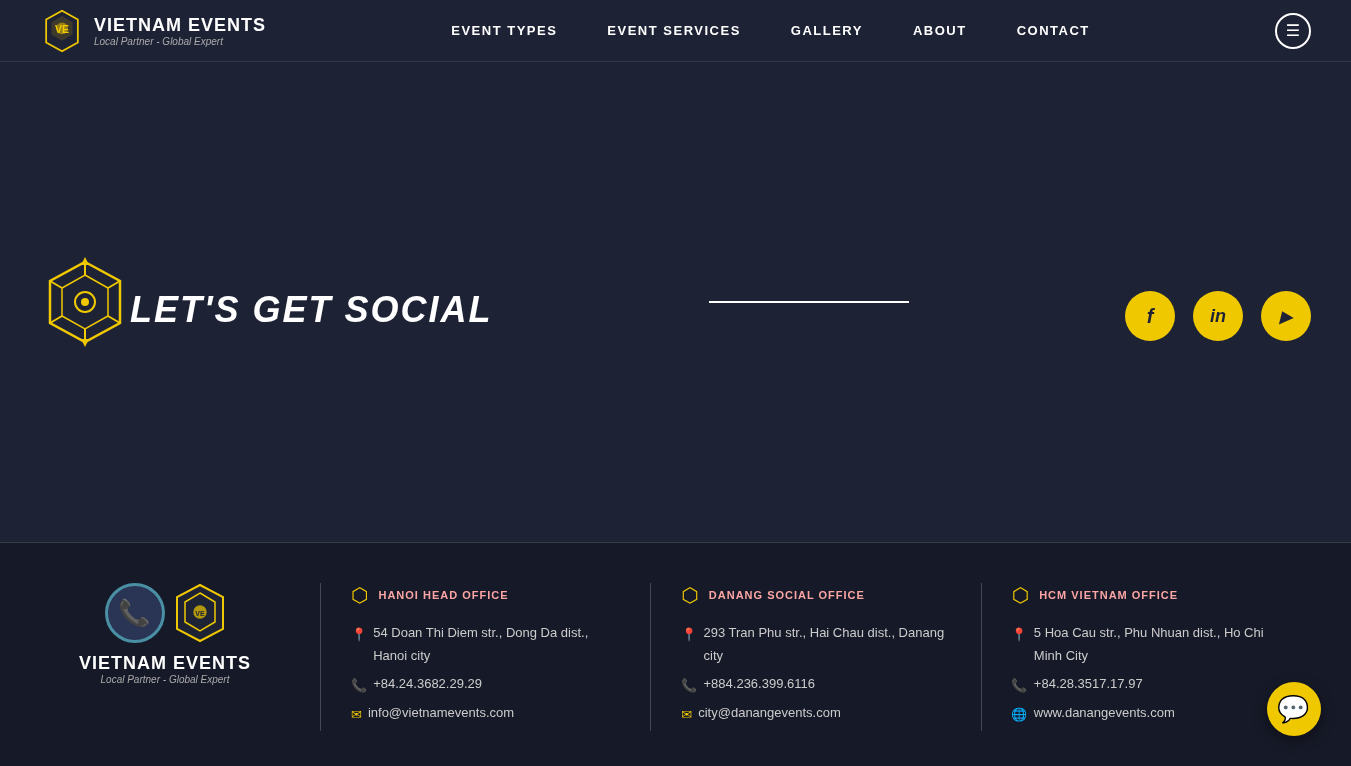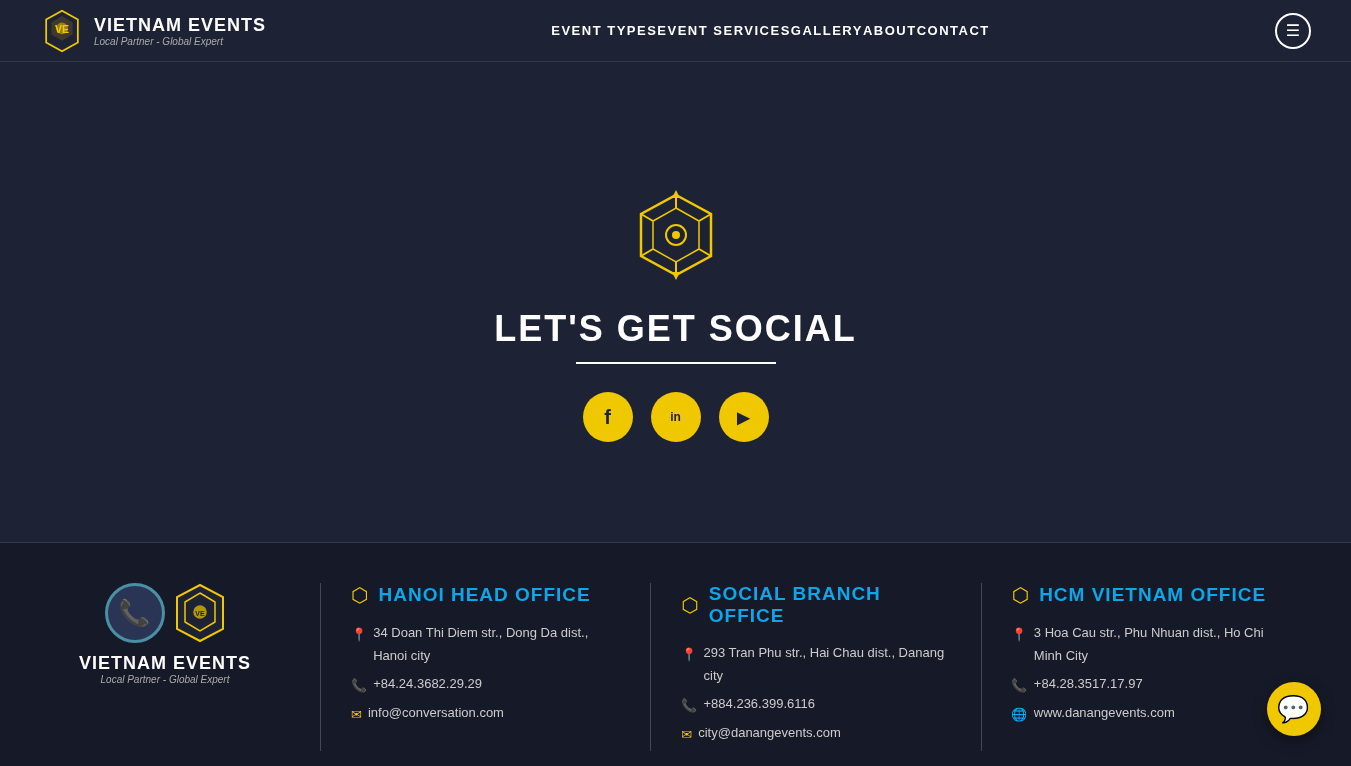--- a/index.html
+++ b/index.html
@@ -35,20 +35,21 @@
       letter-spacing: 1px;
     }
     .logo-subtitle {
       color: #aaa;
       font-size: 10px;
       font-style: italic;
     }
     nav {
       display: flex;
       align-items: center;
+      gap: 50px;
     }
     nav a {
       color: #fff;
       text-decoration: none;
       font-size: 13px;
       letter-spacing: 1.5px;
       font-weight: 600;
       text-transform: uppercase;
     }
     .menu-btn {
@@ -61,25 +62,25 @@
       justify-content: center;
       cursor: pointer;
       color: #fff;
       font-size: 16px;
     }
 
     
     .social-section {
       background: #1e2235;
       display: flex;
-      flex-direction: column;
       align-items: center;
       justify-content: center;
       padding: 80px 40px 52px;
       min-height: 480px;
+      font-style: italic;
     }
     .social-icon-hex {
       margin-bottom: 24px;
     }
     .social-title {
       font-size: 36px;
       font-weight: bold;
       color: #fff;
       letter-spacing: 2px;
       text-align: center;
@@ -189,22 +190,22 @@
       display: flex;
       align-items: center;
       gap: 10px;
       margin-bottom: 14px;
     }
     .office-hex-icon {
       font-size: 20px;
       color: #f0c800;
     }
     .office-title {
-      color: #0ea5e9;
-      font-size: 19px;
+      color: #fca5a5;
+      font-size: 11px;
       font-weight: bold;
       letter-spacing: 1px;
     }
     .office-info {
       color: #ccc;
       font-size: 13px;
       line-height: 1.8;
     }
     .office-info p {
       display: flex;
@@ -293,21 +294,21 @@
   </div>
 
   <h1 class="social-title">LET'S GET SOCIAL</h1>
   <div class="social-divider"></div>
 
   <div class="social-buttons">
     <a href="#" class="social-btn">
       <span>f</span>
     </a>
     <a href="#" class="social-btn">
-      <span style="font-size:12px;font-weight:bold;">in</span>
+      <span style="font-size:18px;font-weight:bold;">in</span>
     </a>
     <a href="#" class="social-btn">
       <span style="font-size:16px;">▶</span>
     </a>
   </div>
 </section>
 
 <footer>
   <div class="footer-inner">
 
@@ -330,37 +331,37 @@
     <div class="footer-offices">
 
       <div class="office-col">
         <div class="office-header">
           <span class="office-hex-icon">⬡</span>
           <span class="office-title">HANOI HEAD OFFICE</span>
         </div>
         <div class="office-info">
           <p>
             <span class="icon-char">📍</span>
-            <span>34 Doan Thi Diem str., Dong Da dist., Hanoi city</span>
+            <span>54 Doan Thi Diem str., Dong Da dist., Hanoi city</span>
           </p>
           <p>
             <span class="icon-char">📞</span>
             <span>+84.24.3682.29.29</span>
           </p>
           <p>
             <span class="icon-char">✉</span>
-            <span>info@conversation.com</span>
+            <span>info@vietnamevents.com</span>
           </p>
         </div>
       </div>
 
       <div class="office-col">
         <div class="office-header">
           <span class="office-hex-icon">⬡</span>
-          <span class="office-title">SOCIAL BRANCH OFFICE</span>
+          <span class="office-title">DANANG SOCIAL OFFICE</span>
         </div>
         <div class="office-info">
           <p>
             <span class="icon-char">📍</span>
             <span>293 Tran Phu str., Hai Chau dist., Danang city</span>
           </p>
           <p>
             <span class="icon-char">📞</span>
             <span>+884.236.399.6116</span>
           </p>
@@ -372,21 +373,21 @@
       </div>
 
       <div class="office-col">
         <div class="office-header">
           <span class="office-hex-icon">⬡</span>
           <span class="office-title">HCM VIETNAM OFFICE</span>
         </div>
         <div class="office-info">
           <p>
             <span class="icon-char">📍</span>
-            <span>3 Hoa Cau str., Phu Nhuan dist., Ho Chi Minh City</span>
+            <span>5 Hoa Cau str., Phu Nhuan dist., Ho Chi Minh City</span>
           </p>
           <p>
             <span class="icon-char">📞</span>
             <span>+84.28.3517.17.97</span>
           </p>
           <p>
             <span class="icon-char">🌐</span>
             <span>www.danangevents.com</span>
           </p>
         </div>

